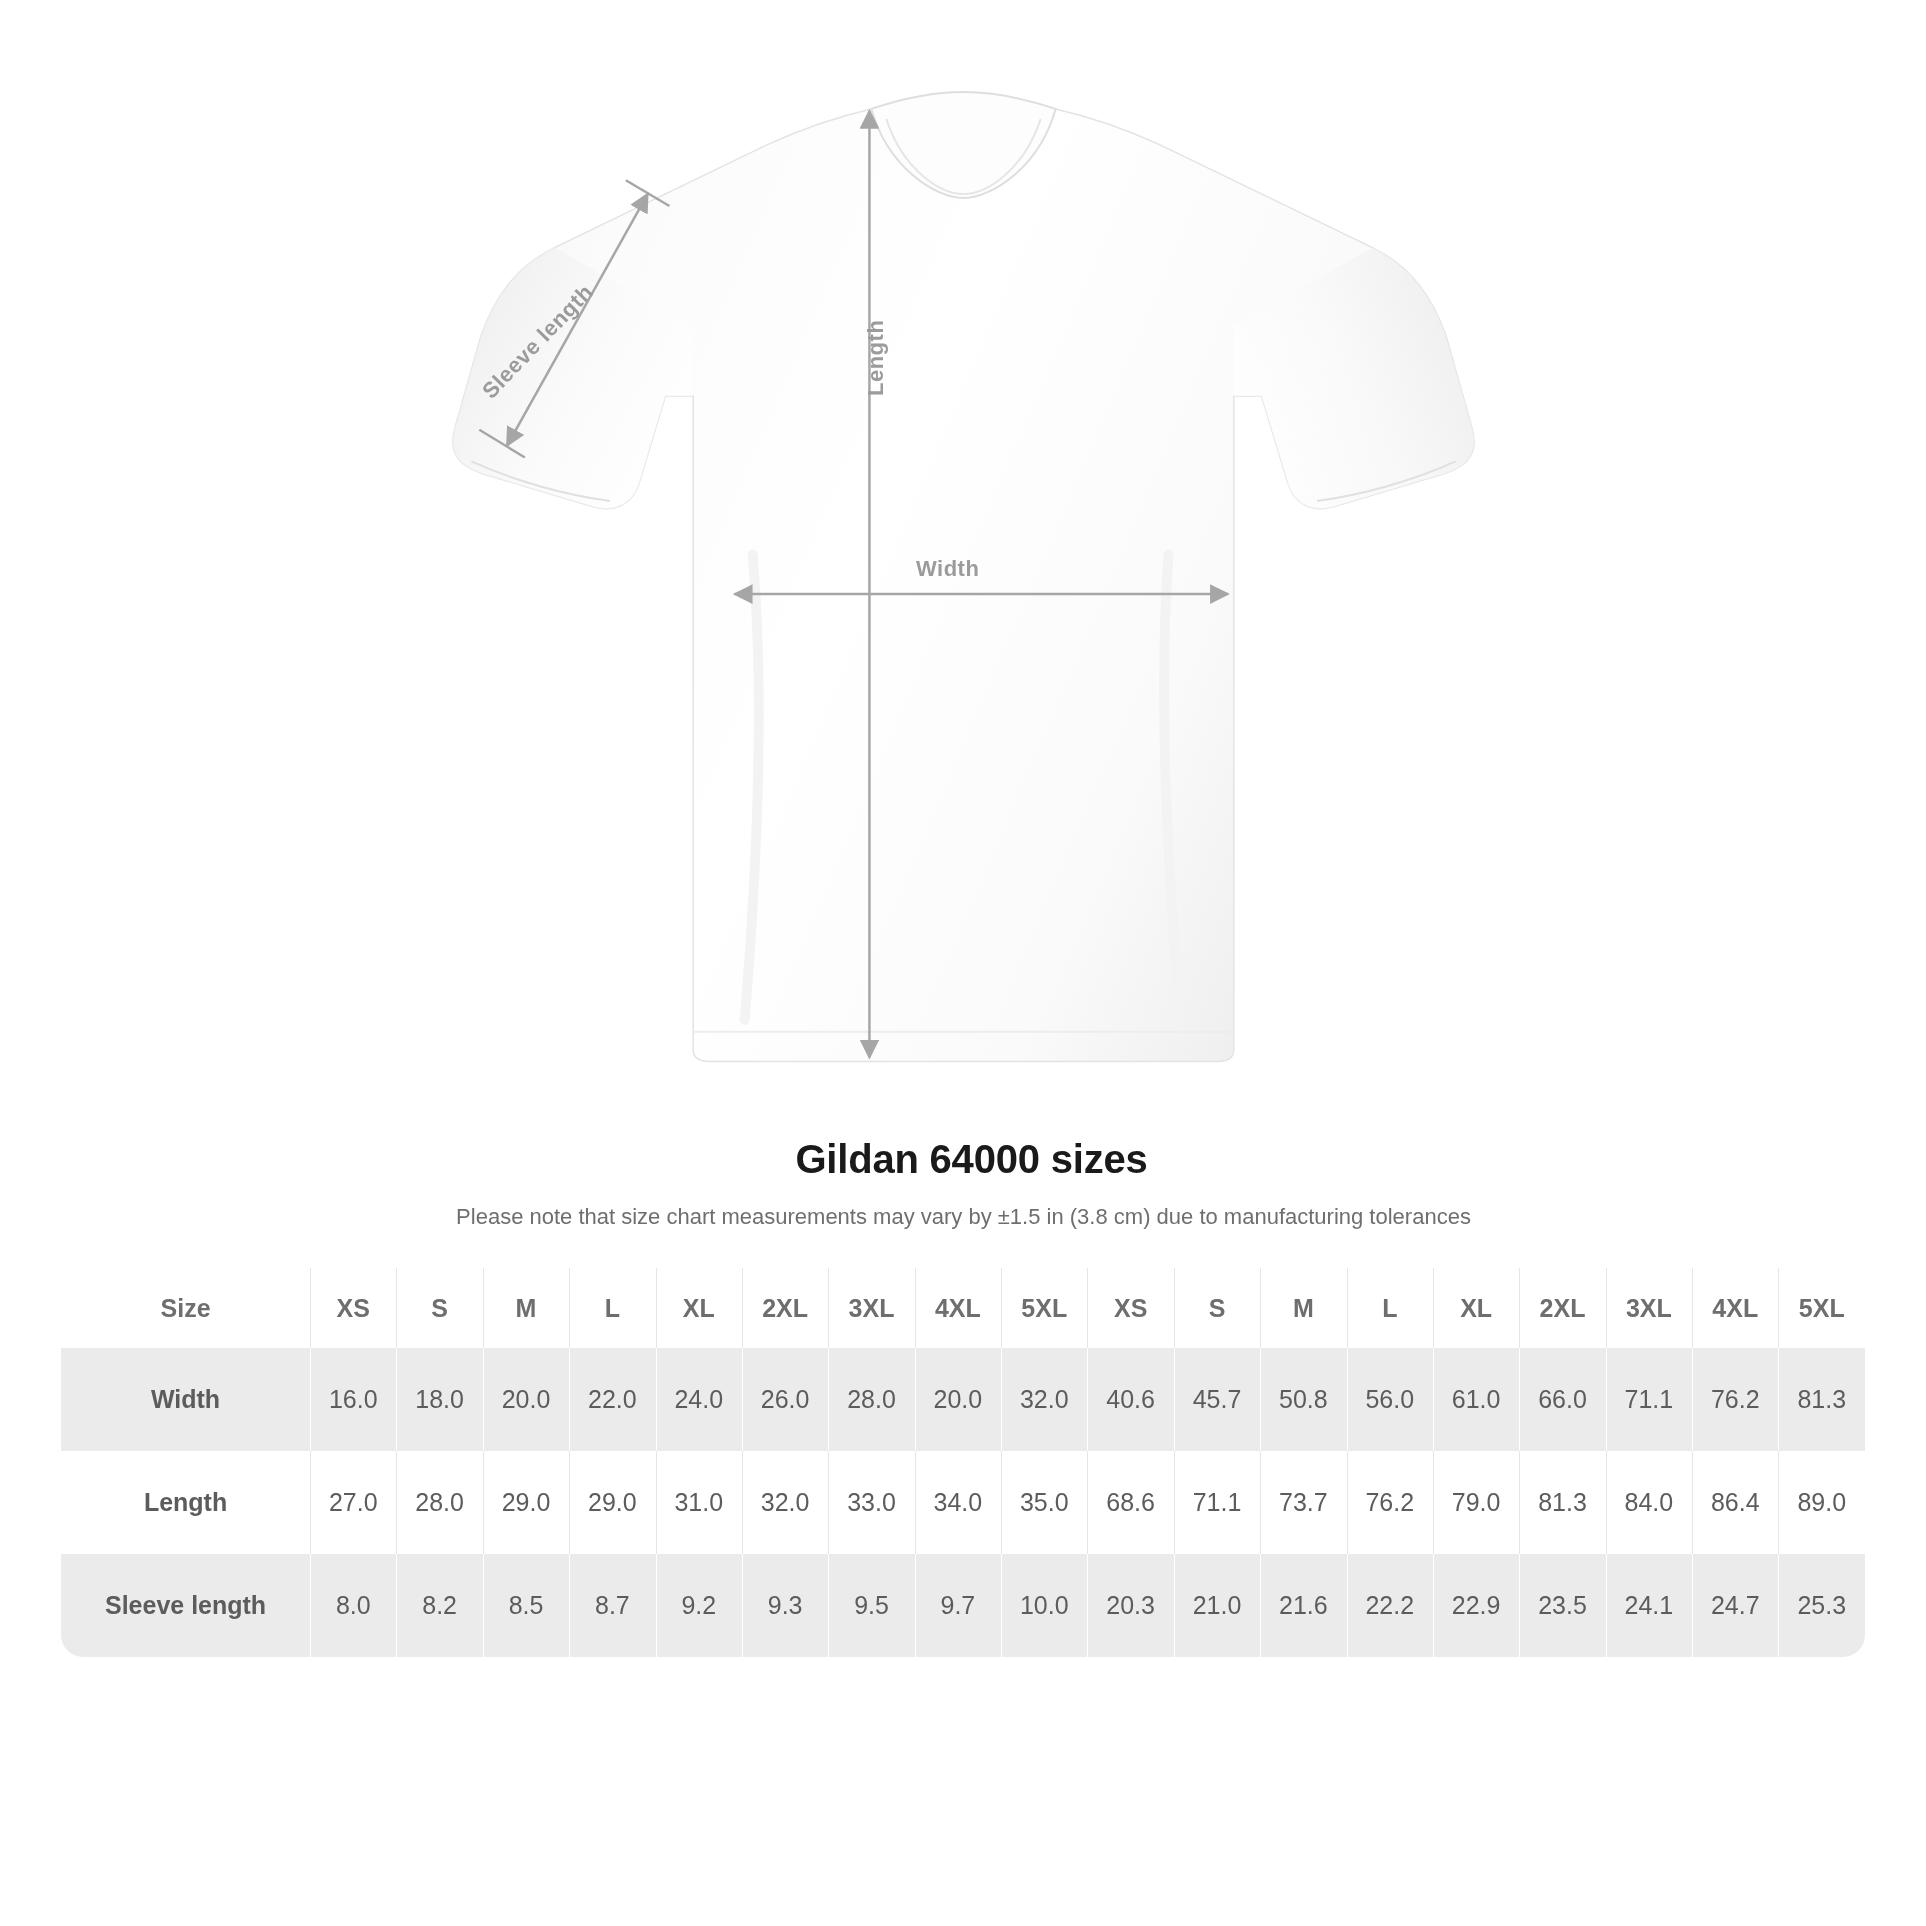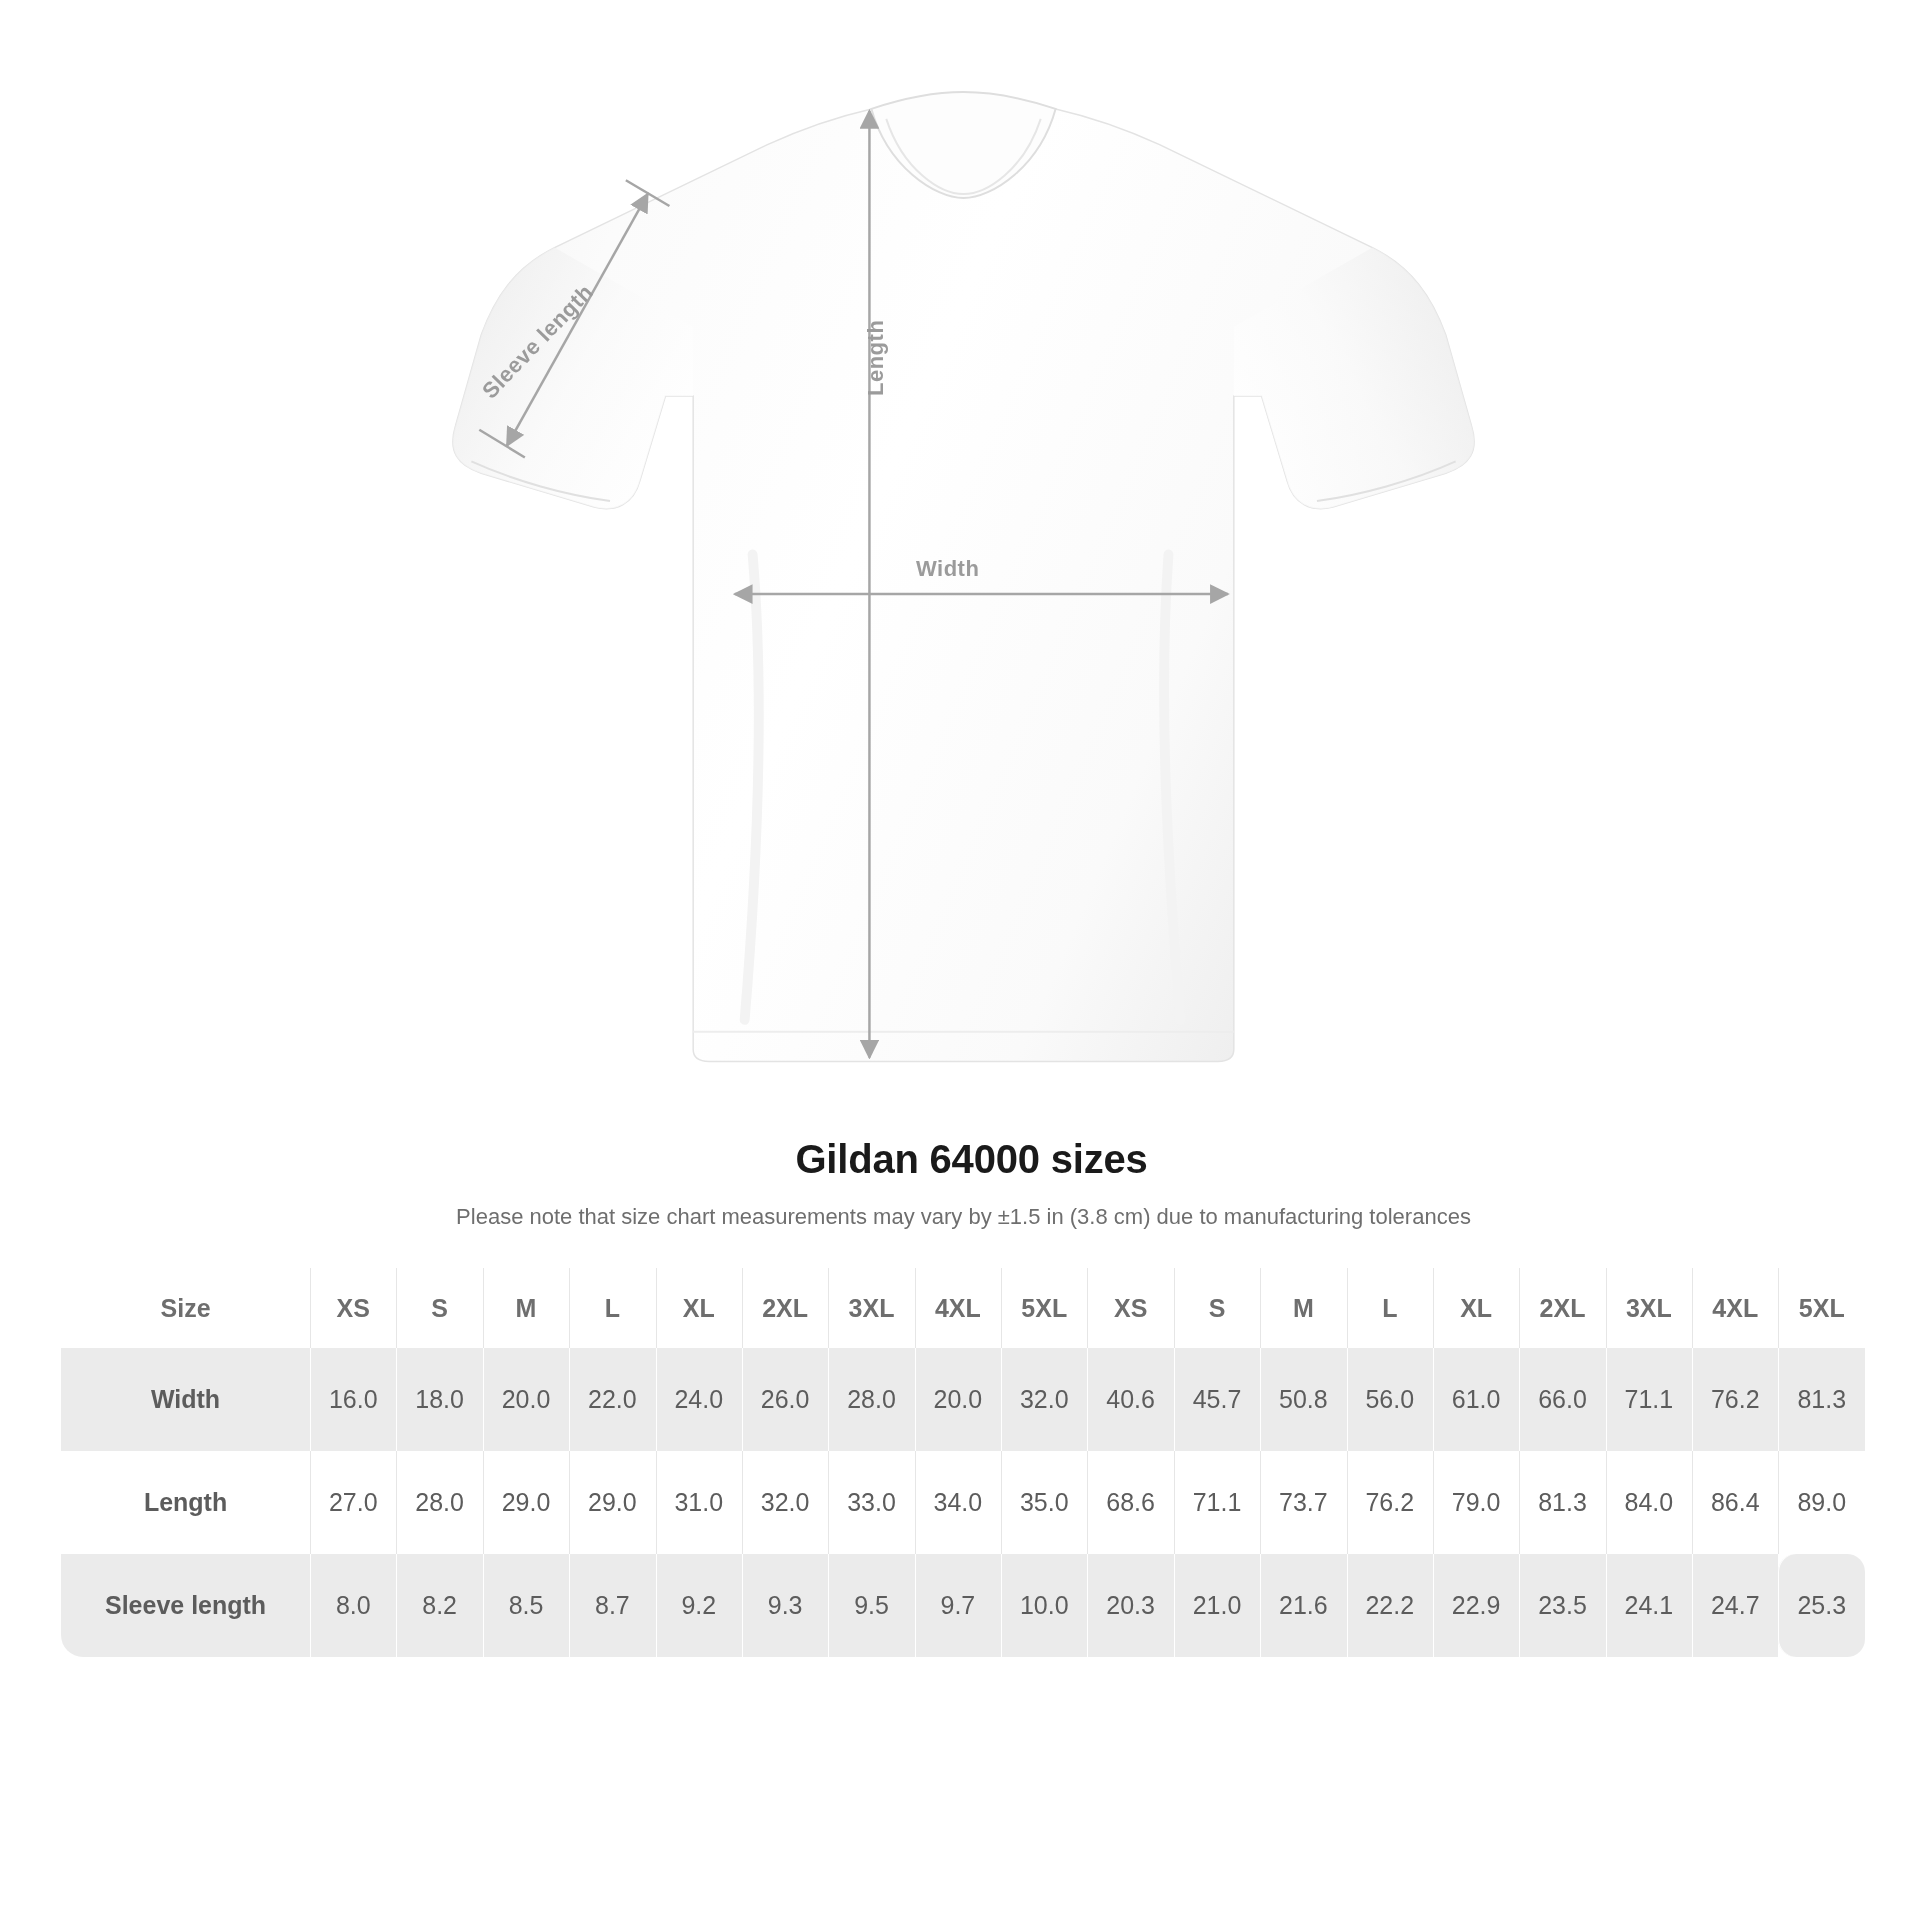--- a/index.html
+++ b/index.html
@@ -147,21 +147,21 @@
   .row-data.row-shaded td.cell-sep {
     box-shadow: inset 1px 0 0 #ffffff;
   }
   .row-data.row-plain td.cell-sep {
     box-shadow: inset 1px 0 0 #e6e6e6;
   }
   .row-size td.cell-sep {
     box-shadow: inset 1px 0 0 #e6e6e6;
   }
   .bl-left { border-bottom-left-radius: 22px; }
-  .bl-right { border-bottom-right-radius: 22px; border-radius: 18px; }
+  .bl-right { border-bottom-right-radius: 22px; }
 </style>
 </head>
 <body>
 
 <div class="page">
 
   <div class="illustration">
     <svg class="shirt-svg" width="1927" height="1109" viewBox="0 0 1946 1120">
       <defs>
         <linearGradient id="bodyGrad" x1="0" y1="0" x2="1" y2="0.4">

